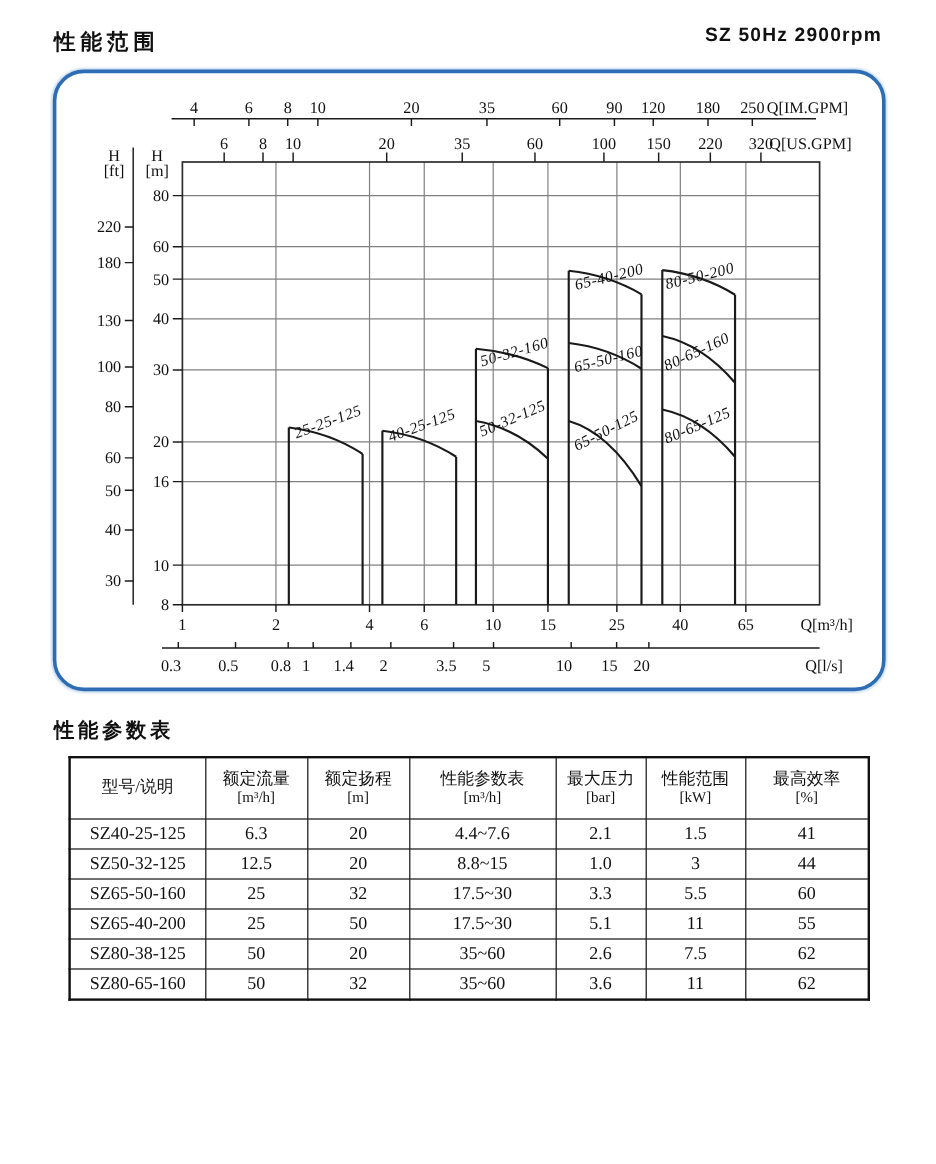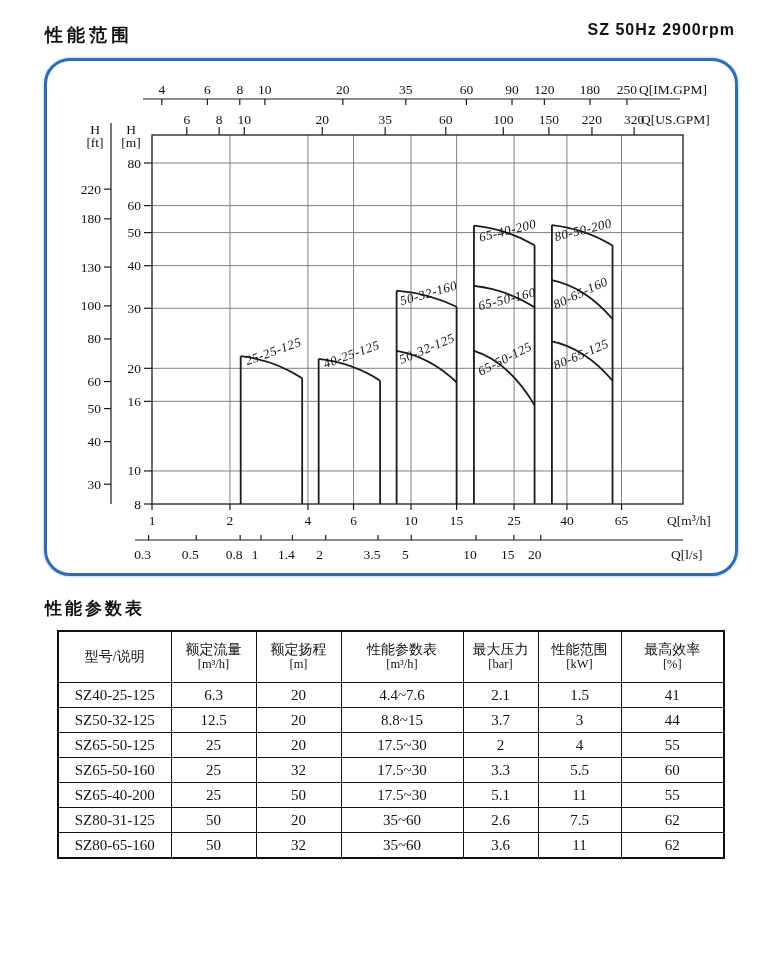--- a/index.html
+++ b/index.html
@@ -325,53 +325,44 @@
         <td>4.4~7.6</td>
         <td>2.1</td>
         <td>1.5</td>
         <td>41</td>
       </tr>
       <tr>
         <td>SZ50-32-125</td>
         <td>12.5</td>
         <td>20</td>
         <td>8.8~15</td>
-        <td>3.7</td>
+        <td>1.0</td>
         <td>3</td>
         <td>44</td>
-      </tr>
-      <tr>
-        <td>SZ65-50-125</td>
-        <td>25</td>
-        <td>20</td>
-        <td>17.5~30</td>
-        <td>2</td>
-        <td>4</td>
-        <td>55</td>
       </tr>
       <tr>
         <td>SZ65-50-160</td>
         <td>25</td>
         <td>32</td>
         <td>17.5~30</td>
         <td>3.3</td>
         <td>5.5</td>
         <td>60</td>
       </tr>
       <tr>
         <td>SZ65-40-200</td>
         <td>25</td>
         <td>50</td>
         <td>17.5~30</td>
         <td>5.1</td>
         <td>11</td>
         <td>55</td>
       </tr>
       <tr>
-        <td>SZ80-31-125</td>
+        <td>SZ80-38-125</td>
         <td>50</td>
         <td>20</td>
         <td>35~60</td>
         <td>2.6</td>
         <td>7.5</td>
         <td>62</td>
       </tr>
       <tr>
         <td>SZ80-65-160</td>
         <td>50</td>

